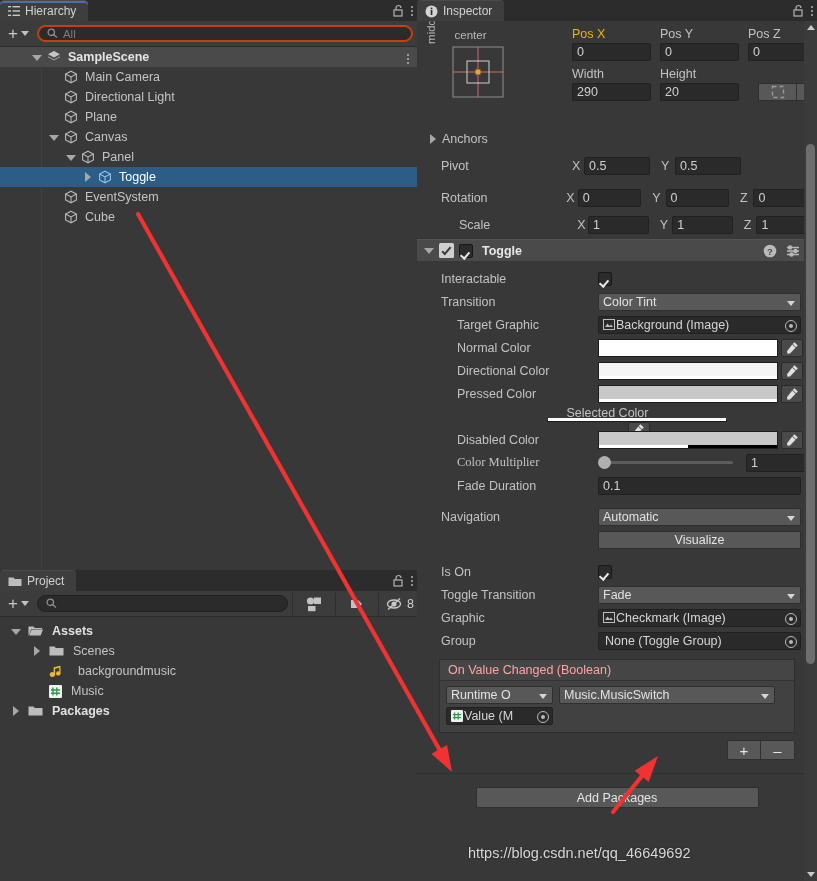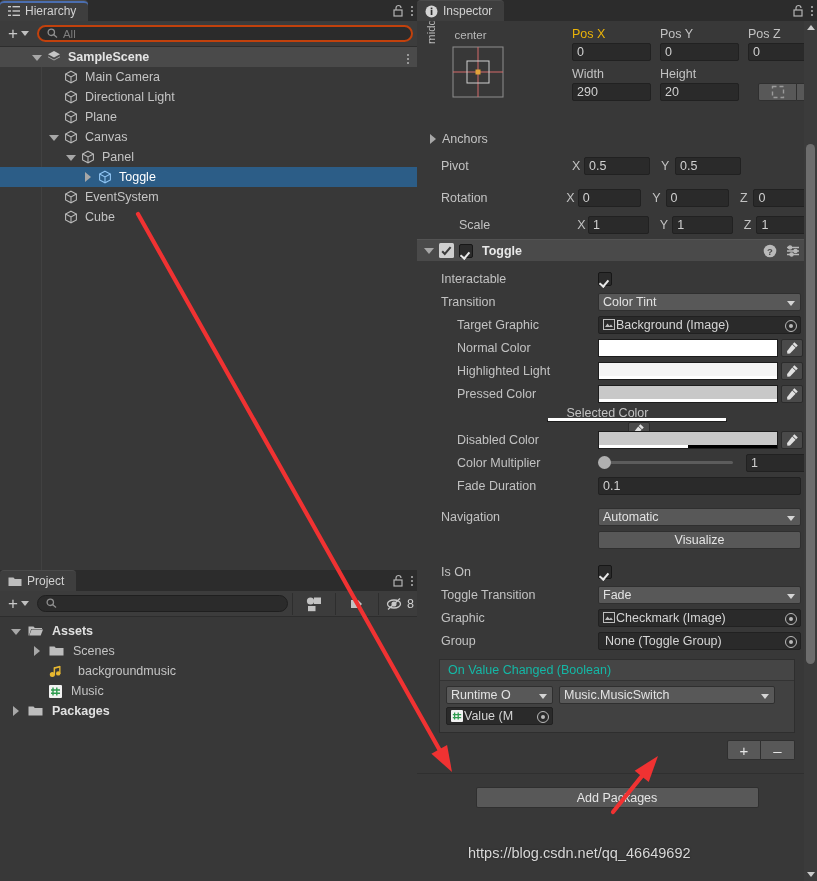--- a/index.html
+++ b/index.html
@@ -126,21 +126,21 @@
     height:22px; background:#4a4a4a; display:flex; align-items:center; gap:5px;
     padding-left:4px; border-top:1px solid #535353; position:relative;
   }
   .comp-header .name { font-weight:bold; color:#e8e8e8; font-size:12.5px; margin-left:4px;}
   .hdr-right { position:absolute; right:6px; top:0; height:22px; display:flex; align-items:center; gap:9px; }
   .btn-grey {
     background:#585858; border:1px solid #2f2f2f; border-radius:2px; height:18px;
     display:flex;align-items:center;justify-content:center; color:#e5e5e5; font-size:12.5px;
   }
   .evt-box { border:1px solid #2e2e2e; background:#414141; }
-  .evt-title { background:#454545; height:21px; display:flex;align-items:center;padding-left:8px; color:#14b8a6; font-size:12.5px; border-bottom:1px solid #333;}
+  .evt-title { background:#454545; height:21px; display:flex;align-items:center;padding-left:8px; color:#fca5a5; font-size:12.5px; border-bottom:1px solid #333;}
   .slider-track { height:3px; background:#5c5c5c; border-radius:2px; position:relative; }
   .slider-knob { position:absolute; left:0; top:-5px; width:13px;height:13px;border-radius:50%;background:#b0b0b0; }
   .scrollbar { position:absolute; right:0; width:13px; background:#3b3b3b; }
   .sb-thumb { position:absolute; left:2px; width:9px; background:#6d6d6d; border-radius:5px; }
   .sb-arrow { position:absolute; left:2.5px; width:0;height:0;border-left:4px solid transparent;border-right:4px solid transparent; }
   .divider { height:1px; background:#2f2f2f; }
   .watermark {
     position:absolute; color:#d8d8d8; font-size:14.5px; white-space:nowrap;
     text-shadow: 0 0 2px rgba(0,0,0,.5);
   }
@@ -630,21 +630,21 @@
               <div class="eyedrop" style="margin-left: 3px;">
                 <svg width="13" height="13" viewBox="0 0 13 13">
                   <g fill="#e0e0e0">
                     <path d="M8.4 1.2 L11.8 4.6 L10.1 6.3 L6.7 2.9 Z"></path>
                     <path d="M6.2 3.4 L9.6 6.8 L4 12.4 L1.4 12.8 L1 10.2 Z"></path>
                   </g>
                 </svg>
               </div>
             </div>
             <div class="row" style="padding-left: 40px;">
-              <span class="lab" style="width: 141px;">Highlighted Light</span>
+              <span class="lab" style="width: 141px;">Directional Color</span>
               <div class="swatch" style="width: 180px; background: rgb(245, 245, 245);">
                 <div class="alpha" style="width: 100%; background: rgb(255, 255, 255);"></div>
               </div>
               <div class="eyedrop" style="margin-left: 3px;">
                 <svg width="13" height="13" viewBox="0 0 13 13">
                   <g fill="#e0e0e0">
                     <path d="M8.4 1.2 L11.8 4.6 L10.1 6.3 L6.7 2.9 Z"></path>
                     <path d="M6.2 3.4 L9.6 6.8 L4 12.4 L1.4 12.8 L1 10.2 Z"></path>
                   </g>
                 </svg>
@@ -688,21 +688,21 @@
                   <g fill="#e0e0e0">
                     <path d="M8.4 1.2 L11.8 4.6 L10.1 6.3 L6.7 2.9 Z"></path>
                     <path d="M6.2 3.4 L9.6 6.8 L4 12.4 L1.4 12.8 L1 10.2 Z"></path>
                   </g>
                 </svg>
               </div>
             </div>
           </div>
 
         <div class="row" style="padding-left:40px;">
-          <span class="lab" style="width:141px;">Color Multiplier</span>
+          <span class="lab" style="width:141px;font-family:Liberation Serif, serif;">Color Multiplier</span>
           <div style="width:142px; display:flex; align-items:center; height:18px;">
             <div class="slider-track" style="width:135px; position:relative;">
               <div class="slider-knob"></div>
             </div>
           </div>
           <div class="field" style="width:61px; margin-left:6px;">1</div>
         </div>
 
         <div class="row" style="padding-left:40px;">
           <span class="lab" style="width:141px;">Fade Duration</span>

